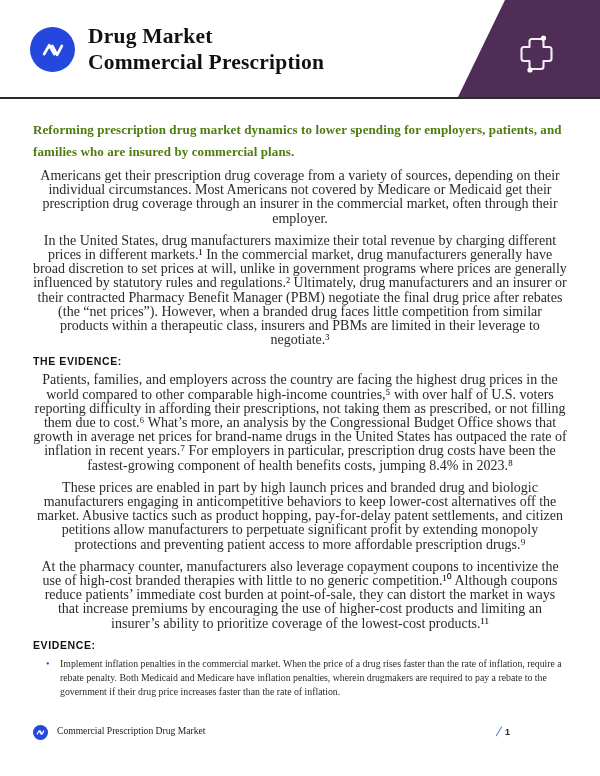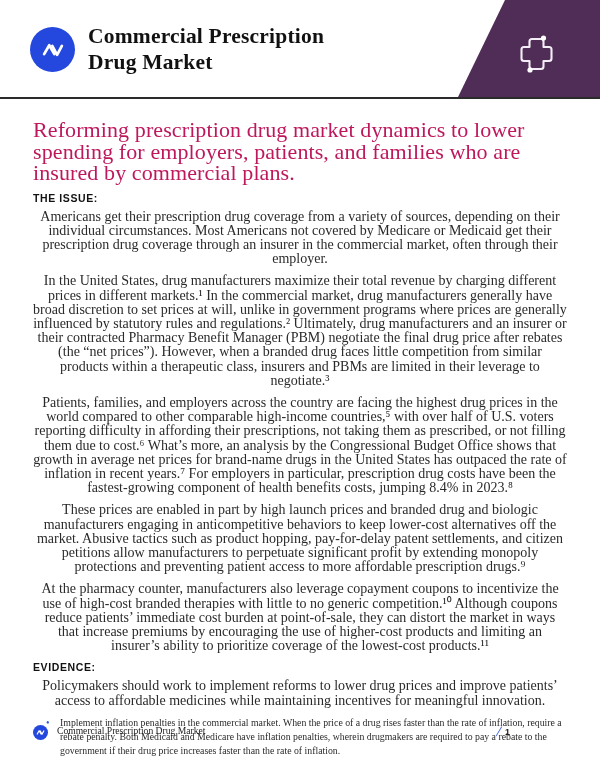--- a/index.html
+++ b/index.html
@@ -38,21 +38,21 @@
     font-family:"Liberation Serif", serif;
     font-weight:bold;font-size:21.5px;line-height:26px;color:#111;
     letter-spacing:0.2px;
   }
   .doc-title span{display:block;}
   .header-rule{position:absolute;top:97px;left:0;width:600px;height:2px;background:var(--rule_dark);}
   
   .content{position:absolute;left:33px;top:119px;width:534px;}
   .headline{
     font-family:"Liberation Serif", serif;
-    font-weight:normal;font-size:22px;line-height:21.5px;color:#be185d;
+    font-weight:bold;font-size:13px;line-height:21.5px;color:#4d7c0f;
     margin-bottom:7px;letter-spacing:0.1px;
   }
   .section-heading{
     font-family:"Liberation Sans", sans-serif;
     font-weight:bold;font-size:10.5px;letter-spacing:0.6px;color:#121212;
     margin-top:8px;margin-bottom:6px;
   }
   .para{
     font-size:14px;line-height:14.2px;color:var(--body_text);
     margin-bottom:8px;text-align:center;
@@ -101,39 +101,38 @@
         <circle cx="12" cy="37" r="2.6" fill="#ffffff"></circle>
       </svg>
     </div>
     <div class="logo">
       <svg width="30" height="30" viewBox="0 0 44 44">
         <path d="M9 28 L16.5 15 L24 28" fill="none" stroke="#ffffff" stroke-width="4" stroke-linecap="round" stroke-linejoin="round"></path>
         <path d="M21 16 L28 29 L35 16" fill="none" stroke="#ffffff" stroke-width="4" stroke-linecap="round" stroke-linejoin="round"></path>
       </svg>
     </div>
     <h1 class="doc-title">
+      <span>Drug Market</span>
       <span>Commercial Prescription</span>
-      <span>Drug Market</span>
     </h1>
   </div>
   <div class="header-rule"></div>
 
   <div class="content">
     <h2 class="headline">Reforming prescription drug market dynamics to lower spending for employers, patients, and families who are insured by commercial plans.</h2>
 
-    <h3 class="section-heading">THE ISSUE:</h3>
     <p class="para">Americans get their prescription drug coverage from a variety of sources, depending on their individual circumstances. Most Americans not covered by Medicare or Medicaid get their prescription drug coverage through an insurer in the commercial market, often through their employer.</p>
     <p class="para">In the United States, drug manufacturers maximize their total revenue by charging different prices in different markets.¹ In the commercial market, drug manufacturers generally have broad discretion to set prices at will, unlike in government programs where prices are generally influenced by statutory rules and regulations.² Ultimately, drug manufacturers and an insurer or their contracted Pharmacy Benefit Manager (PBM) negotiate the final drug price after rebates (the “net prices”). However, when a branded drug faces little competition from similar products within a therapeutic class, insurers and PBMs are limited in their leverage to negotiate.³</p>
 
+    <h3 class="section-heading">THE EVIDENCE:</h3>
     <p class="para">Patients, families, and employers across the country are facing the highest drug prices in the world compared to other comparable high-income countries,⁵ with over half of U.S. voters reporting difficulty in affording their prescriptions, not taking them as prescribed, or not filling them due to cost.⁶ What’s more, an analysis by the Congressional Budget Office shows that growth in average net prices for brand-name drugs in the United States has outpaced the rate of inflation in recent years.⁷ For employers in particular, prescription drug costs have been the fastest-growing component of health benefits costs, jumping 8.4% in 2023.⁸</p>
     <p class="para">These prices are enabled in part by high launch prices and branded drug and biologic manufacturers engaging in anticompetitive behaviors to keep lower-cost alternatives off the market. Abusive tactics such as product hopping, pay-for-delay patent settlements, and citizen petitions allow manufacturers to perpetuate significant profit by extending monopoly protections and preventing patient access to more affordable prescription drugs.⁹</p>
     <p class="para">At the pharmacy counter, manufacturers also leverage copayment coupons to incentivize the use of high-cost branded therapies with little to no generic competition.¹⁰ Although coupons reduce patients’ immediate cost burden at point-of-sale, they can distort the market in ways that increase premiums by encouraging the use of higher-cost products and limiting an insurer’s ability to prioritize coverage of the lowest-cost products.¹¹</p>
 
     <h3 class="section-heading">EVIDENCE:</h3>
-    <p class="para">Policymakers should work to implement reforms to lower drug prices and improve patients’ access to affordable medicines while maintaining incentives for meaningful innovation.</p>
     <ul class="bullet-list">
       <li class="bullet-item">
         <span class="bullet-marker">•</span>
         <span class="bullet-text">Implement inflation penalties in the commercial market. When the price of a drug rises faster than the rate of inflation, require a rebate penalty. Both Medicaid and Medicare have inflation penalties, wherein drugmakers are required to pay a rebate to the government if their drug price increases faster than the rate of inflation.</span>
       </li>
     </ul>
   </div>
 
   <div class="footer">
     <div class="footer-logo">

